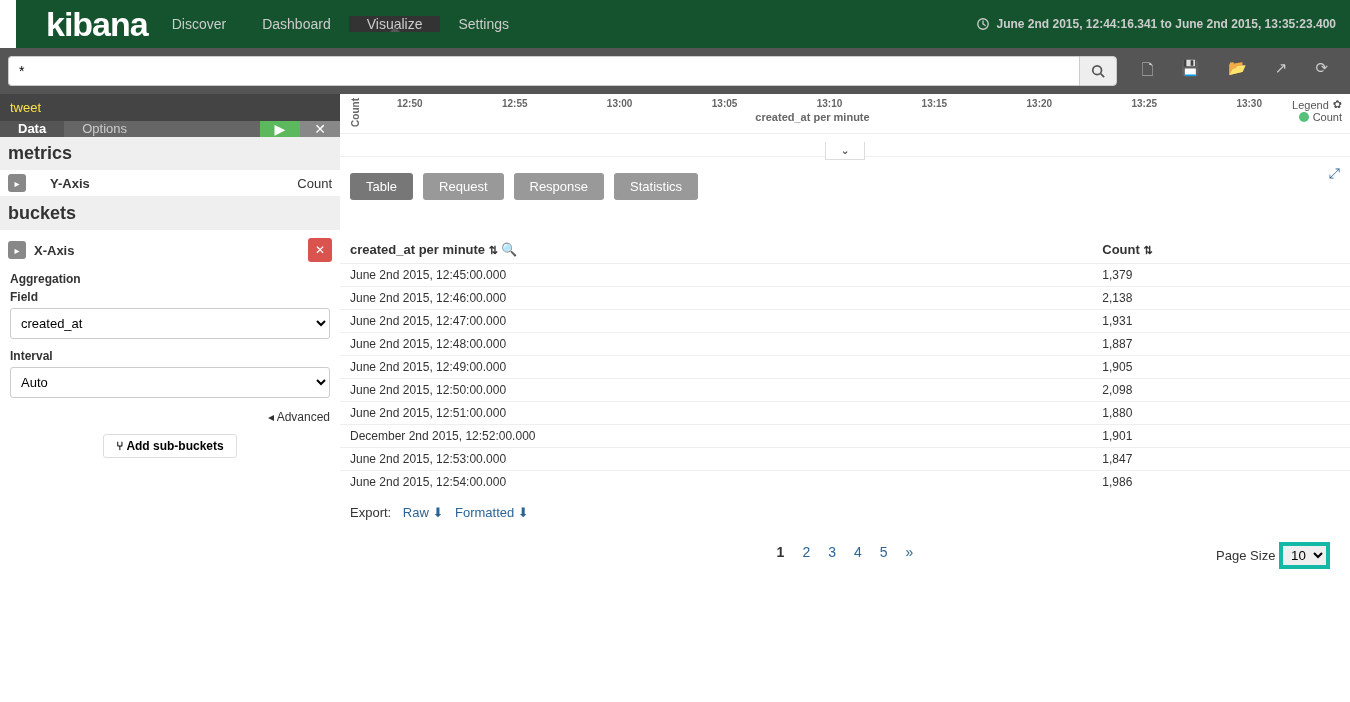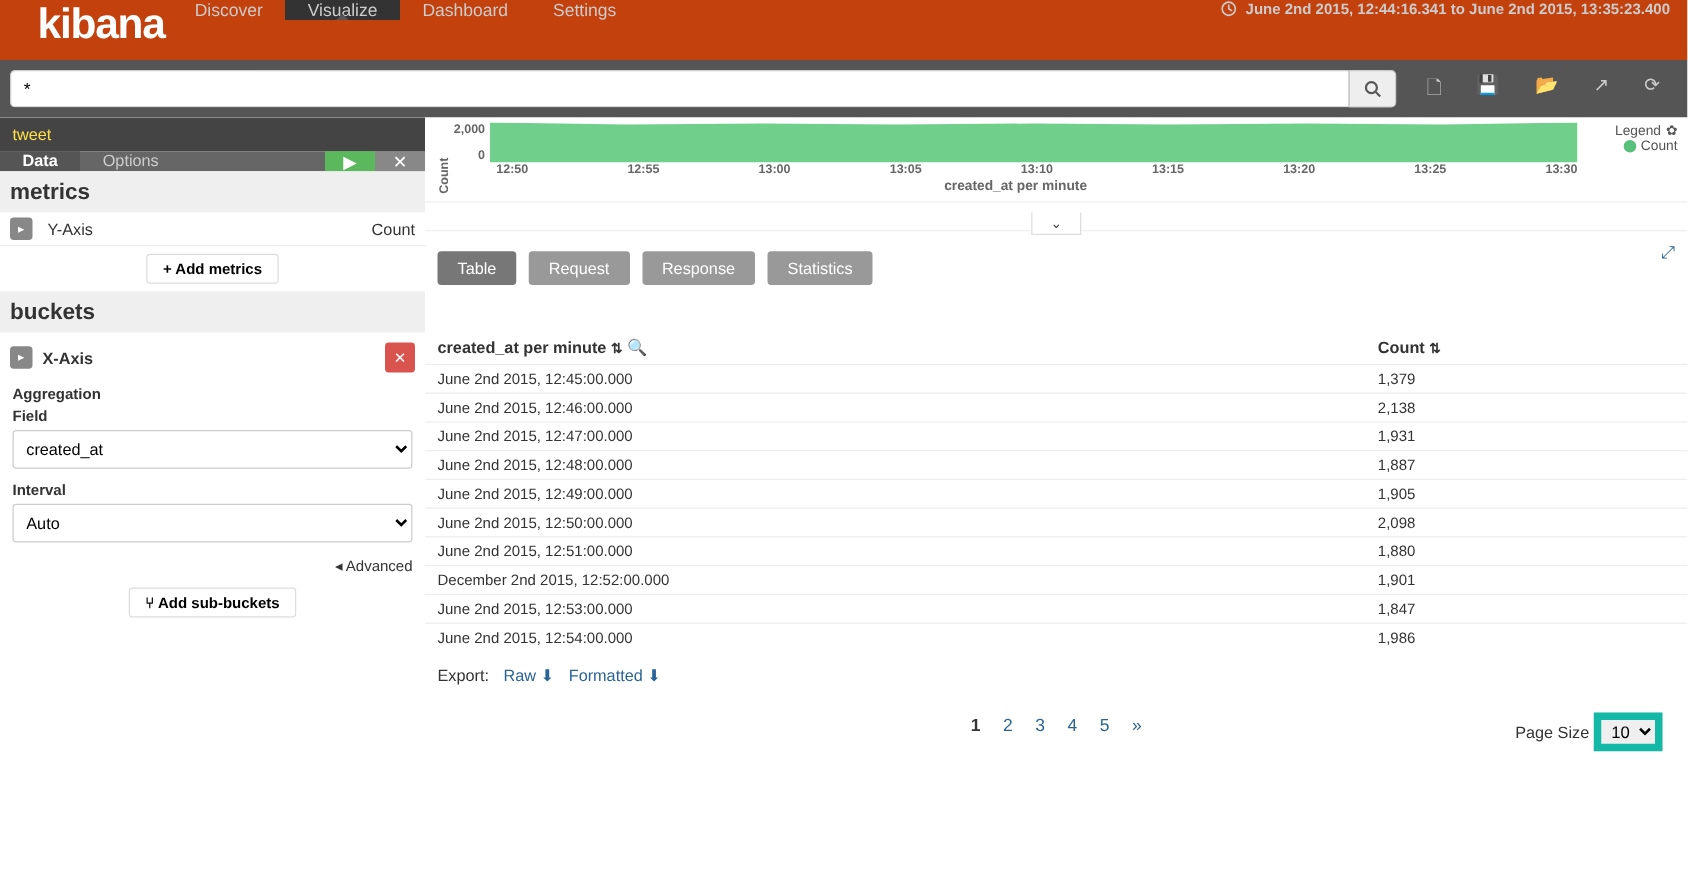--- a/index.html
+++ b/index.html
@@ -1,17 +1,17 @@
 <!DOCTYPE html>
 <html><head>
 <meta charset="utf-8">
 <style>
 * { margin: 0; padding: 0; box-sizing: border-box; font-family: "Helvetica Neue", Helvetica, Arial, sans-serif; }
 body { background: #fff; font-size: 13px; color: #333; }
-.navbar { background: #c2410c; height: 48px; display: flex; align-items: flex-start; color: #ccc; }
+.navbar { background: #14532d; height: 48px; display: flex; align-items: center; color: #ccc; margin-left: 16px; }
 .logo { display: flex; align-items: center; padding: 0 6px 0 0; }
 .logo-stripes { display: flex; height: 100%; }
 .stripe { width: 6px; height: 100%; }
 .stripe.s1 { background: #e8478b; }
 .stripe.s2 { background: #3caed2; }
 .stripe.s3 { background: #f2bc1b; }
 .stripe.s4 { background: #8fbe00; }
 .logo-text { font-size: 34px; font-weight: 700; color: #fff; padding-left: 6px; letter-spacing: -1px; }
 .nav-links { display: flex; }
 .nav-link { padding: 0 18px; display: flex; align-items: center; color: #ccc; font-size: 14px; cursor: pointer; position: relative; }
@@ -32,21 +32,21 @@
 .tabs-row { display: flex; background: #666; }
 .tab { padding: 0 18px; color: #ccc; font-size: 13px; cursor: pointer; }
 .tab.active { background: #555; color: #fff; font-weight: bold; }
 .tabs-actions { margin-left: auto; display: flex; }
 .tab-action { width: 40px; display: flex; align-items: center; justify-content: center; cursor: pointer; color: #fff; font-size: 14px; }
 .tab-action.play { background: #5cb85c; }
 .tab-action.close { background: #888; }
 .section-header { background: #efefef; padding: 6px 8px; font-size: 18px; font-weight: bold; }
 .agg-row { display: flex; align-items: center; padding: 4px 8px; background: #fff; border-bottom: 1px solid #eee; }
 .agg-toggle { background: #888; color:#fff; width:18px; height:18px; display:flex; align-items:center; justify-content:center; border-radius:3px; font-size:10px; }
-.agg-label { margin-left: 12px; flex: 1; font-weight: normal; }
+.agg-label { margin-left: 24px; flex: 1; font-weight: bold; }
 .agg-value { color: #333; }
 .add-metrics-row { padding: 6px; text-align: center; }
 .add-btn { border: 1px solid #ddd; background:#fff; padding: 4px 12px; font-size: 12px; border-radius: 3px; font-weight: bold; cursor: pointer; }
 .buckets-row { display:flex; align-items:center; padding: 8px; }
 .bucket-label { margin-left: 8px; font-weight: bold; flex:1; }
 .bucket-remove { background: #d9534f; color:#fff; width:24px; height:24px; border-radius:3px; display:flex; align-items:center; justify-content:center; cursor:pointer; font-size:12px; }
 .form-label { padding: 2px 10px; font-size: 12px; font-weight: bold; color: #333; }
 .form-select { margin: 2px 10px 8px 10px; width: calc(100% - 20px); background:#fff; border:1px solid #ccc; border-radius:3px; padding: 6px; font-size: 13px; }
 .advanced-row { text-align: right; padding: 4px 10px; font-size: 12px; }
 .content { flex: 1; padding: 0 0 10px 0; background:#fff; }
@@ -73,40 +73,40 @@
 .data-table th { text-align:left; font-size:13px; padding:6px 10px; font-weight:bold; }
 .data-table td { font-size:12px; padding:4px 10px; border-top:1px solid #eee; }
 .sort-icons { font-size:11px; }
 .export-row { padding: 12px 10px; font-size: 13px; }
 .export-link { color:#2a6496; cursor:pointer; margin-left:8px; }
 .pager-row { display:flex; justify-content:center; padding:12px 0; position:relative; }
 .pager { display:flex; gap:18px; font-size:14px; }
 .pager span { color:#2a6496; cursor:pointer; }
 .pager span.active { color:#333; font-weight:bold; }
 .page-size { position:absolute; right:20px; top:10px; font-size:13px; }
-.page-size select { border:6px solid #14b8a6; padding:1px 4px; }
+.page-size select { border:4px solid #14b8a6; padding:1px 4px; }
 svg { display:block; }
 </style>
 </head>
 <body>
 
 <div class="navbar">
   <div class="logo">
     <div class="logo-stripes">
       <div class="stripe s1"></div>
         <div class="stripe s2"></div>
         <div class="stripe s3"></div>
         <div class="stripe s4"></div>
     </div>
     <span class="logo-text">kibana</span>
   </div>
   <div class="nav-links" id="nav-links">
       <div class="nav-link">Discover</div>
+      <div class="nav-link">Dashboard</div>
       <div class="nav-link active">Visualize</div>
-      <div class="nav-link">Dashboard</div>
       <div class="nav-link">Settings</div>
     </div>
   <div class="nav-spacer"></div>
   <div class="time-picker">
     <svg class="clock-icon" viewBox="0 0 16 16" fill="none" stroke="#ccc" stroke-width="1.5">
         <circle cx="8" cy="8" r="6"></circle>
         <path d="M8 4v4l3 2"></path>
       </svg>
     <span>June 2nd 2015, 12:44:16.341 to June 2nd 2015, 13:35:23.400</span>
   </div>
@@ -141,23 +141,20 @@
         <div class="tab-action play">▶</div>
         <div class="tab-action close">✕</div>
       </div>
       </div>
     <div class="section-header">metrics</div>
     <div class="agg-row">
       <div class="agg-toggle">▸</div>
       <div class="agg-label">Y-Axis</div>
       <div class="agg-value">Count</div>
     </div>
-    <div class="add-metrics-row">
-      <button class="add-btn">+ <span>Add metrics</span></button>
-    </div>
     <div class="section-header">buckets</div>
     <div class="buckets-row">
       <div class="agg-toggle">▸</div>
       <div class="bucket-label">X-Axis</div>
       <div class="bucket-remove">✕</div>
     </div>
     <div class="form-label">Aggregation</div>
     <div class="form-label">Field</div>
     <select class="form-select"><option>created_at</option></select>
     <div class="form-label">Interval</div>
@@ -165,31 +162,20 @@
     <div class="advanced-row">◂ <span>Advanced</span></div>
     <div class="add-metrics-row">
       <button class="add-btn">⑂ <span>Add sub-buckets</span></button>
     </div>
   </div>
 
   <div class="content">
     <div class="mini-chart">
       <div class="y-label-vert">Count</div>
       <div class="chart-main">
-        <div class="chart-top">
-          <div class="y-ticks">
-            <span>2,000</span>
-              <span>0</span>
-          </div>
-          <div class="chart-area-wrap">
-            <svg class="chart-svg" viewBox="0 0 800 32" preserveAspectRatio="none">
-              <path id="area-path" fill="#6fcf8b" stroke="none" d="M0,32 L0.0,0.0 L100.0,1.6 L200.0,0.8 L300.0,1.6 L400.0,0.8 L500.0,1.6 L600.0,0.8 L700.0,1.6 L800.0,0.0 L800,32 Z"></path>
-            </svg>
-          </div>
-        </div>
         <div class="x-ticks" id="x-ticks">
             <span>12:50</span>
             <span>12:55</span>
             <span>13:00</span>
             <span>13:05</span>
             <span>13:10</span>
             <span>13:15</span>
             <span>13:20</span>
             <span>13:25</span>
             <span>13:30</span>

